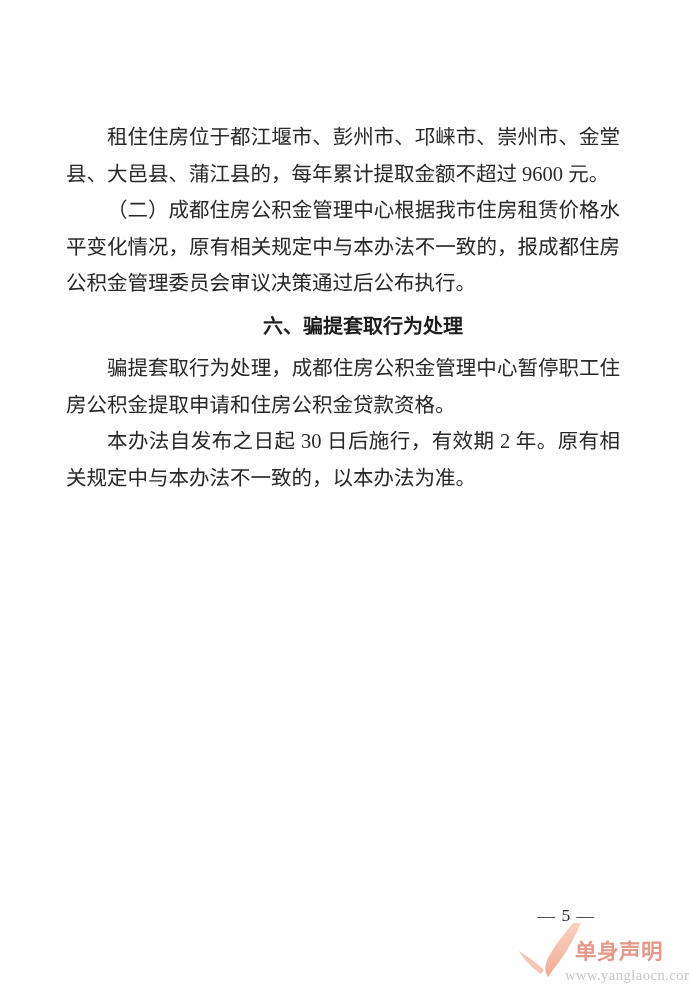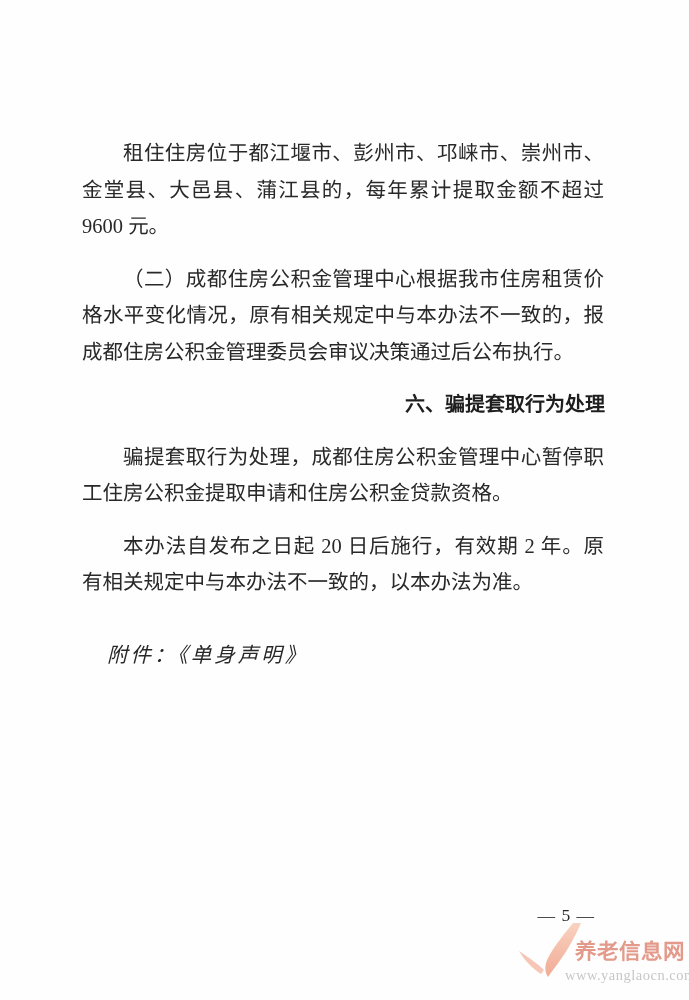--- a/index.html
+++ b/index.html
@@ -22,32 +22,32 @@
     left: 66px;
     top: 119px;
     width: 554px;
     color: #282828;
     font-size: 20.5px;
     line-height: 36.5px;
     text-align: justify;
     text-justify: inter-ideograph;
   }
   .para {
-    margin: 16px;
+    margin: 0;
     text-indent: 2em;
   }
   .heading {
-    margin: 15px;
+    margin: 6px;
     font-family: "Liberation Sans", "DejaVu Sans", sans-serif;
     font-weight: 700;
     font-size: 20px;
     line-height: 36.5px;
     text-indent: 2em;
     color: #1e1e1e;
-    text-align: right;
+    text-align: center;
   }
   .attachment {
     margin: 36.5px 0 0 0;
     text-indent: 2em;
     font-style: italic;
     letter-spacing: 3px;
     text-align: left;
   }
   .page-number {
     position: absolute;
@@ -98,34 +98,33 @@
 </head>
 <body>
 
 <div class="page">
 
   <div class="content">
     <p class="para">租住住房位于都江堰市、彭州市、邛崃市、崇州市、金堂县、大邑县、蒲江县的，每年累计提取金额不超过 9600 元。</p>
     <p class="para">（二）成都住房公积金管理中心根据我市住房租赁价格水平变化情况，原有相关规定中与本办法不一致的，报成都住房公积金管理委员会审议决策通过后公布执行。</p>
     <h3 class="heading">六、骗提套取行为处理</h3>
     <p class="para">骗提套取行为处理，成都住房公积金管理中心暂停职工住房公积金提取申请和住房公积金贷款资格。</p>
-    <p class="para">本办法自发布之日起 20 日后施行，有效期 2 年。原有相关规定中与本办法不一致的，以本办法为准。</p>
-    <p class="para attachment">附件：《单身声明》</p>
+    <p class="para">本办法自发布之日起 30 日后施行，有效期 2 年。原有相关规定中与本办法不一致的，以本办法为准。</p>
   </div>
 
   <div class="page-number">— 5 —</div>
 
   <div class="watermark">
     <svg class="wm-swoosh" viewBox="0 0 80 60" xmlns="http://www.w3.org/2000/svg" aria-hidden="true">
       <defs>
         <linearGradient id="swooshGrad" x1="0" y1="0" x2="0" y2="1">
           <stop offset="0" stop-color="#f8cdb9"></stop>
           <stop offset="1" stop-color="#efa28a"></stop>
         </linearGradient>
       </defs>
       <path d="M 63 3 C 57 17 50 29 43 39 C 39 45 34 51 30 57 C 26 51 27 44 30 38 C 36 26 48 12 55 3 Z" fill="url(#swooshGrad)" opacity="0.9"></path>
       <path d="M 1 31 C 10 37 20 44 26 50 L 23 54 C 15 49 6 40 1 31 Z" fill="#f4bca9" opacity="0.85"></path>
     </svg>
-    <div class="wm-name">养老信息网</div>
+    <div class="wm-name">单身声明</div>
     <div class="wm-url">www.yanglaocn.com</div>
   </div>
 
 </div>
 
 </body></html>

